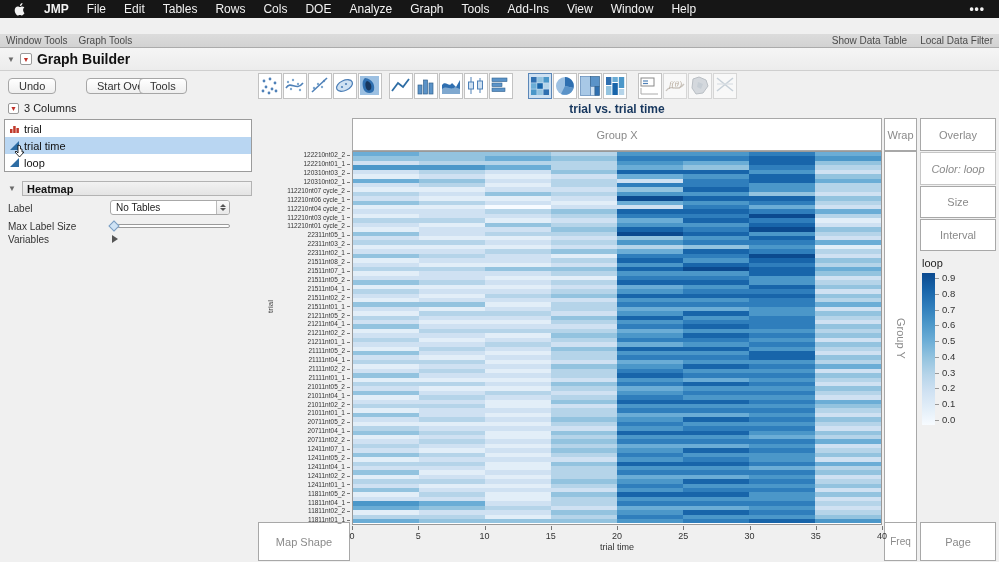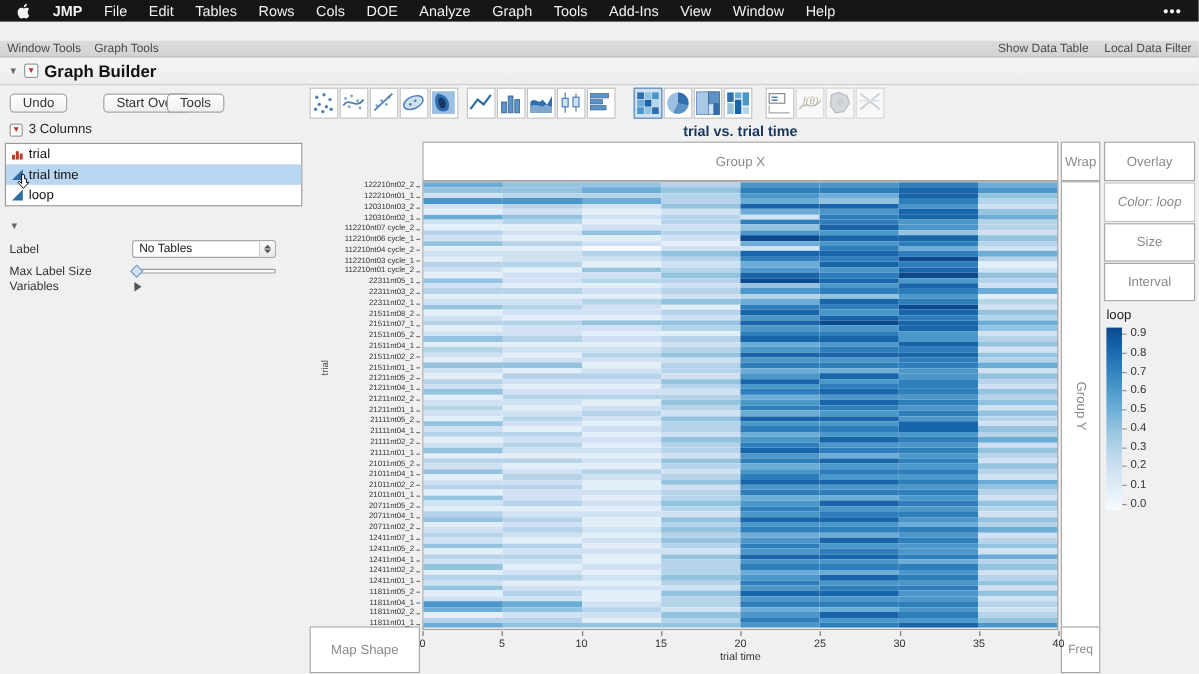--- a/index.html
+++ b/index.html
@@ -144,20 +144,21 @@
     </div>
     <div class="colrow">
       <svg width="11" height="11" viewBox="0 0 11 11">
           <path d="M1,10 L10,10 L10,1 Z" fill="#2e6da4"></path>
         </svg>
       <span>loop</span>
     </div>
   </div>
 
   <span class="panel-disc">▼</span>
+  <div class="panel-hdr">Heatmap</div>
   <span class="fldlbl" style="top:203px;">Label</span>
   <div class="select">
     <span>No Tables</span>
     <span class="stepper">
         <span class="tri up"></span>
         <span class="tri dn"></span>
       </span>
   </div>
   <span class="fldlbl" style="top:221px;">Max Label Size</span>
   <div class="slider">
@@ -334,20 +335,23 @@
       <span>Interval</span>
     </div>
   <div class="zone" style="left:884px; top:151px; width:33px; height:374px;">
       <span class="vert-rl">Group Y</span>
     </div>
   <div class="zone" style="left:258px; top:522px; width:92px; height:39px;">
       <span>Map Shape</span>
     </div>
   <div class="zone" style="left:884px; top:522px; width:33px; height:39px; font-size:10px;">
       <span>Freq</span>
+    </div>
+  <div class="zone" style="left:920px; top:522px; width:76px; height:39px;">
+      <span>Page</span>
     </div>
 
   <div class="ylabels" id="ylabels">
       <div class="ylab">
         <span>122210nt02_2</span>
         <span class="tick"></span>
       </div>
       <div class="ylab">
         <span>122210nt01_1</span>
         <span class="tick"></span>

